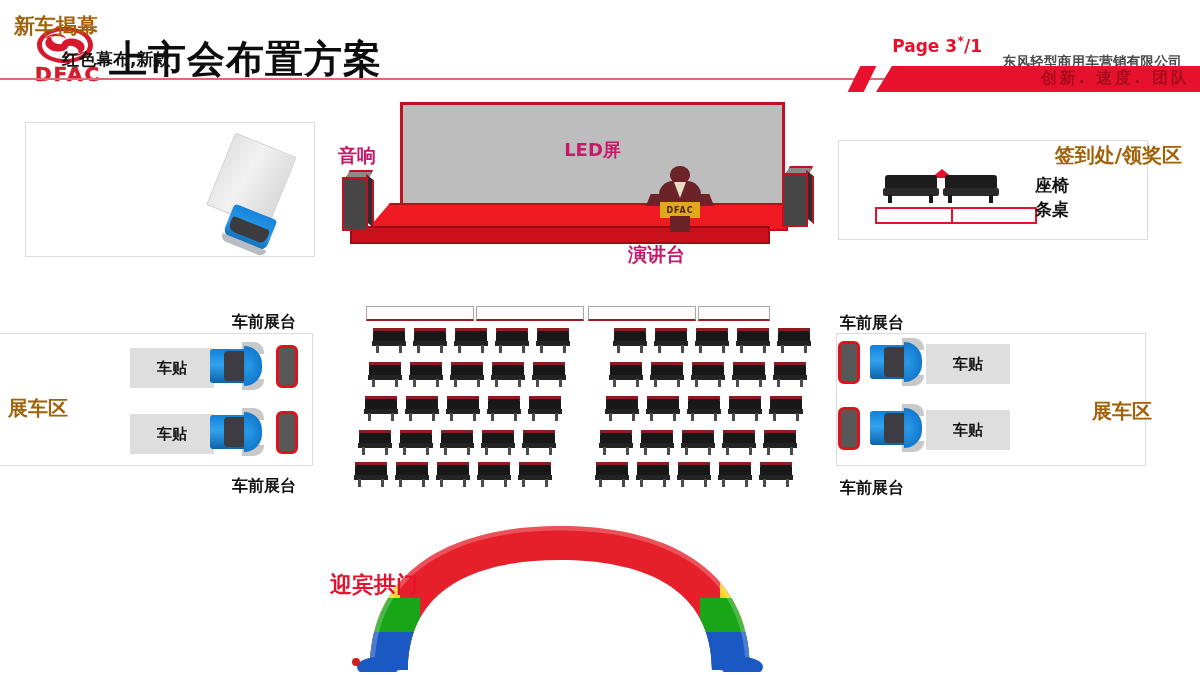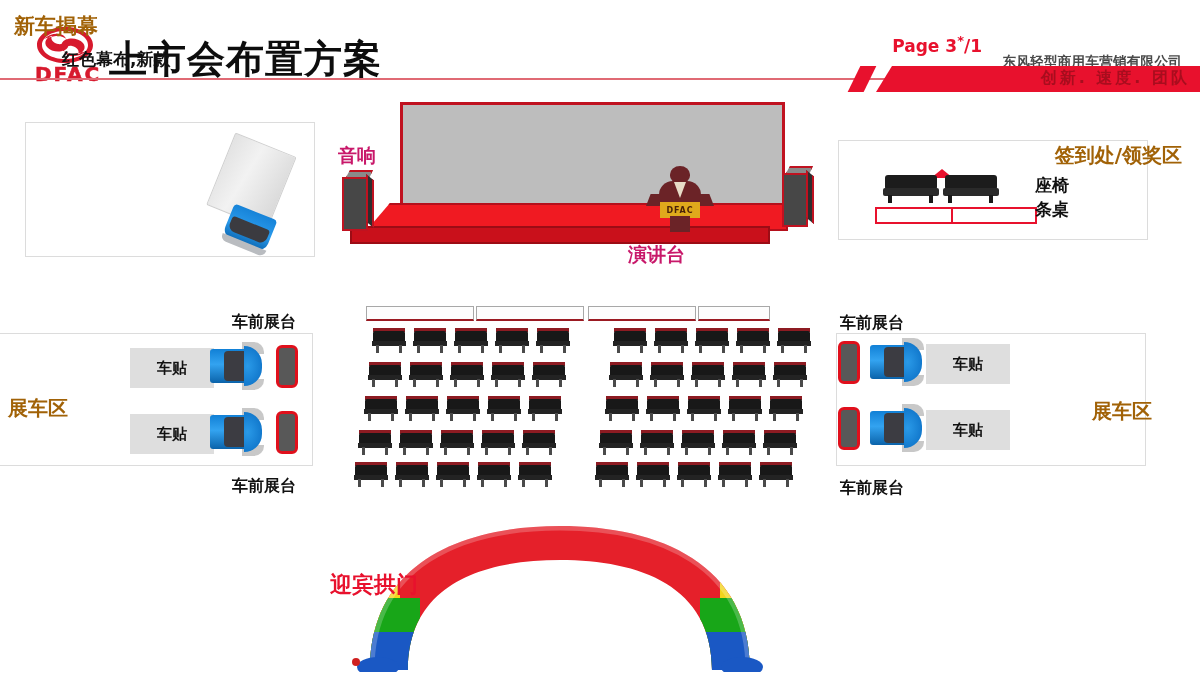--- a/index.html
+++ b/index.html
@@ -392,20 +392,21 @@
     <div class="ct-bump"></div>
   </div>
 </div>
 <div class="panel-title-red" id="unveil-title">新车揭幕</div>
 <div class="label-black" id="unveil-note">红色幕布,新款</div>
 
 <div id="stage-area">
 
   <div id="led-screen"></div>
   <div id="led-label">
+    <div>LED屏</div>
   </div>
 
   <div id="stage-top"></div>
   <div id="stage-front"></div>
 
   <div class="speaker" id="speaker-left">
     <div class="sp-top"></div>
     <div class="sp-body"></div>
     <div class="sp-side"></div>
   </div>

